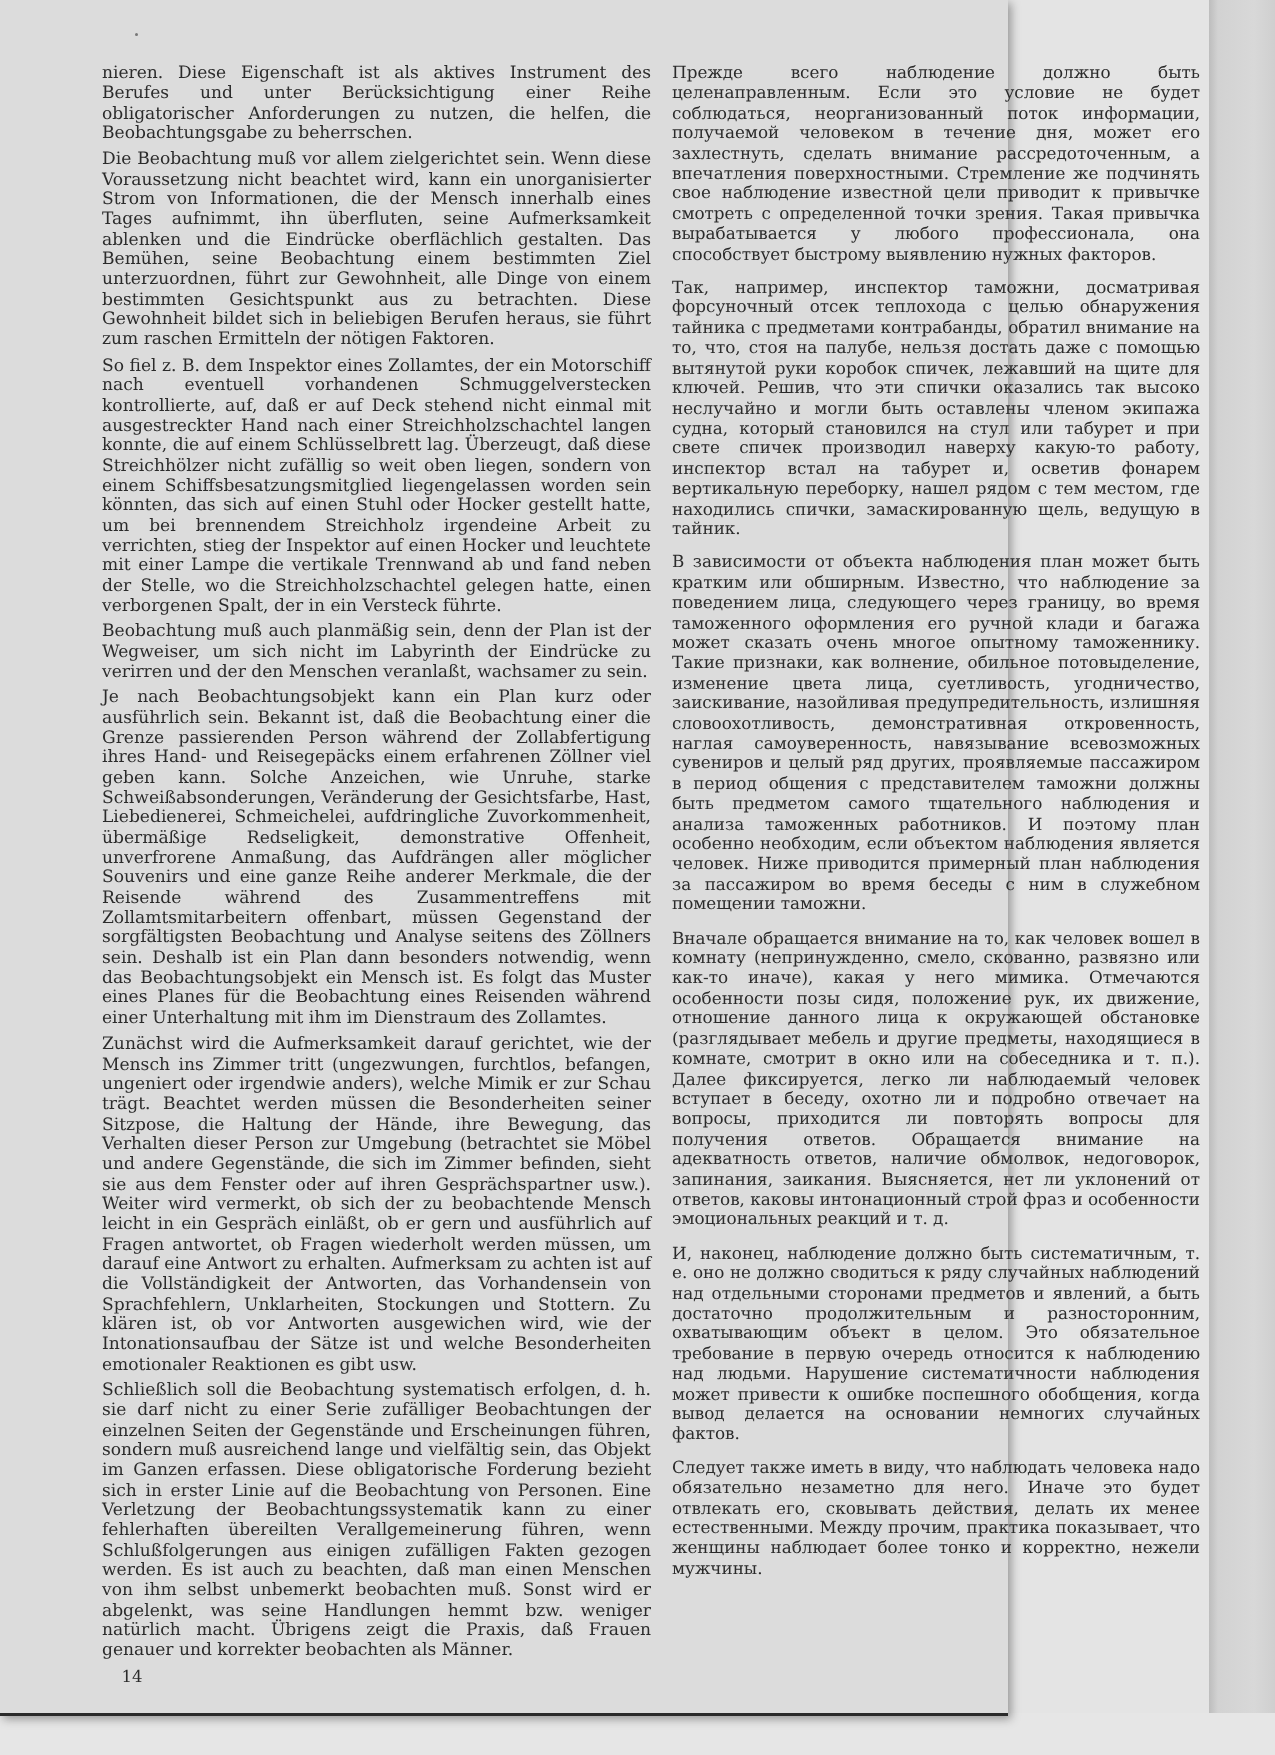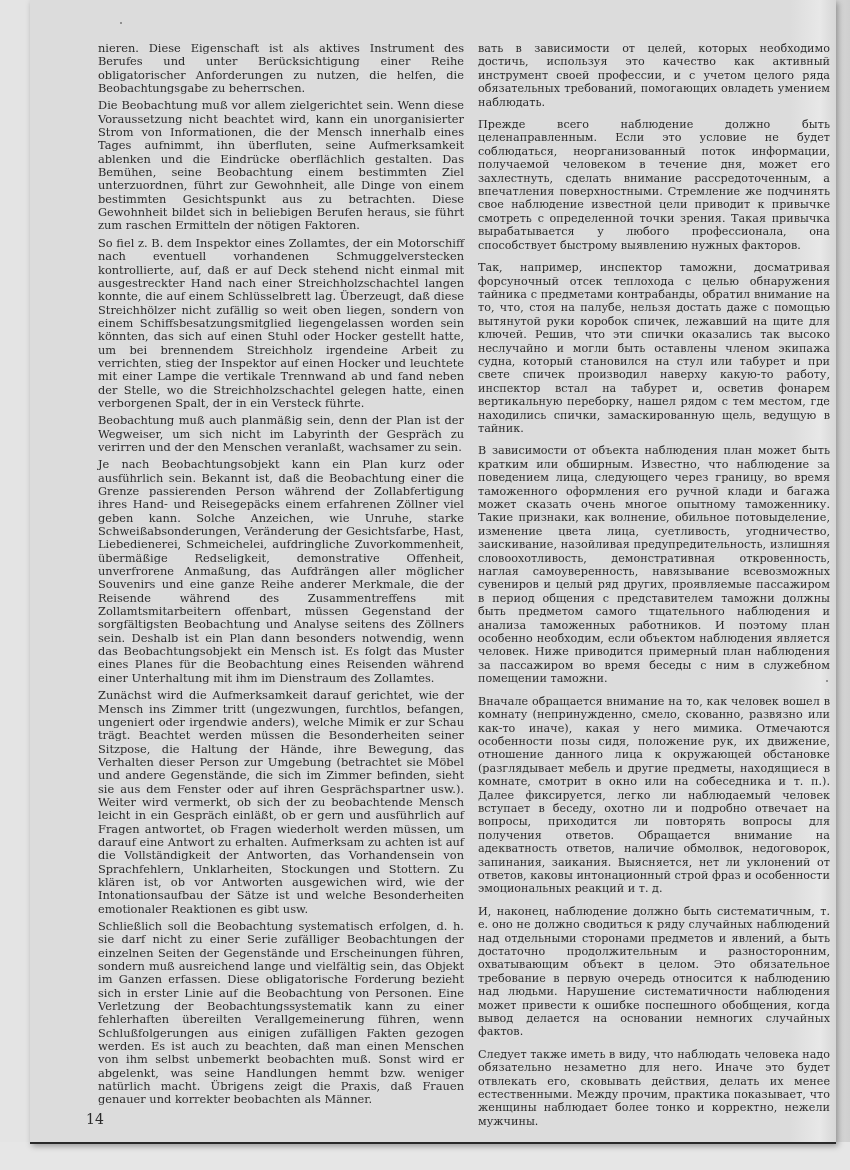--- a/index.html
+++ b/index.html
@@ -10,66 +10,64 @@
   }
   .scanner-edge-right {
     position: absolute; left: 806px; top: 0; width: 44px; height: 1170px;
     background: linear-gradient(to right, #bdbdbd 0px, #d2d2d2 6px, #d8d8d8 30px, #cfcfcf 44px);
   }
   .scanner-edge-bottom {
     position: absolute; left: 0; top: 1142px; width: 850px; height: 28px;
     background: #e6e6e6;
   }
   .page {
-    position: absolute; left: 0; top: 0; width: 806px; height: 1142px;
+    position: absolute; left: 0; top: 0; width: 672px; height: 1142px;
     background: #dcdcdc;
     background-image:
       linear-gradient(to right, rgba(255,255,255,0) 0px, rgba(255,255,255,0) 760px, rgba(240,240,240,0.6) 790px, rgba(200,200,200,0.3) 806px);
     border-bottom: 2px solid #2a2a2a;
     box-shadow: 2px 2px 6px rgba(0,0,0,0.35);
-    margin-left: 30px;
   }
   .col {
     position: absolute; top: 42px;
     color: #2b2b2b;
     font-size: 11.4px;
     line-height: 13.35px;
     text-align: justify;
     hyphens: manual;
   }
   .col-de { left: 68px; width: 366px; }
   .col-ru { left: 448px; width: 352px; font-size: 11.2px; line-height: 13.4px; }
   .col p { margin: 0 0 5px 0; }
   .col-de p { margin: 0 0 4px 0; }
   .col-ru p { margin: 0 0 9px 0; }
   .page-number {
-    position: absolute; left: 56px; top: 1111px;
-    font-size: 14px; color: #2b2b2b;
+    position: absolute; left: 81px; top: 1111px;
+    font-size: 11px; color: #2b2b2b;
   }
   .speck { position: absolute; background: #777; border-radius: 50%; }
 </style>
 </head>
 <body>
 
 <div class="scanner-edge-right"></div>
 <div class="scanner-edge-bottom"></div>
 
 <div class="page">
   <div class="col col-de">
     <p>nieren. Diese Eigenschaft ist als aktives Instrument des Berufes und unter Berücksichtigung einer Reihe obligatorischer Anforderungen zu nutzen, die helfen, die Beobachtungsgabe zu beherrschen.</p>
     <p>Die Beobachtung muß vor allem zielgerichtet sein. Wenn diese Voraussetzung nicht beachtet wird, kann ein unorganisierter Strom von Informationen, die der Mensch innerhalb eines Tages aufnimmt, ihn überfluten, seine Aufmerksamkeit ablenken und die Eindrücke oberflächlich gestalten. Das Bemühen, seine Beobachtung einem bestimmten Ziel unterzuordnen, führt zur Gewohnheit, alle Dinge von einem bestimmten Gesichtspunkt aus zu betrachten. Diese Gewohnheit bildet sich in beliebigen Berufen heraus, sie führt zum raschen Ermitteln der nötigen Faktoren.</p>
     <p>So fiel z. B. dem Inspektor eines Zollamtes, der ein Motorschiff nach eventuell vorhandenen Schmuggelverstecken kontrollierte, auf, daß er auf Deck stehend nicht einmal mit ausgestreckter Hand nach einer Streichholzschachtel langen konnte, die auf einem Schlüsselbrett lag. Überzeugt, daß diese Streichhölzer nicht zufällig so weit oben liegen, sondern von einem Schiffsbesatzungsmitglied liegengelassen worden sein könnten, das sich auf einen Stuhl oder Hocker gestellt hatte, um bei brennendem Streichholz irgendeine Arbeit zu verrichten, stieg der Inspektor auf einen Hocker und leuchtete mit einer Lampe die vertikale Trennwand ab und fand neben der Stelle, wo die Streichholzschachtel gelegen hatte, einen verborgenen Spalt, der in ein Versteck führte.</p>
-    <p>Beobachtung muß auch planmäßig sein, denn der Plan ist der Wegweiser, um sich nicht im Labyrinth der Gespräch zu verirren und der den Menschen veranlaßt, wachsamer zu sein.</p>
+    <p>Beobachtung muß auch planmäßig sein, denn der Plan ist der Wegweiser, um sich nicht im Labyrinth der Eindrücke zu verirren und der den Menschen veranlaßt, wachsamer zu sein.</p>
     <p>Je nach Beobachtungsobjekt kann ein Plan kurz oder ausführlich sein. Bekannt ist, daß die Beobachtung einer die Grenze passierenden Person während der Zollabfertigung ihres Hand- und Reisegepäcks einem erfahrenen Zöllner viel geben kann. Solche Anzeichen, wie Unruhe, starke Schweißabsonderungen, Veränderung der Gesichtsfarbe, Hast, Liebedienerei, Schmeichelei, aufdringliche Zuvorkommenheit, übermäßige Redseligkeit, demonstrative Offenheit, unverfrorene Anmaßung, das Aufdrängen aller möglicher Souvenirs und eine ganze Reihe anderer Merkmale, die der Reisende während des Zusammentreffens mit Zollamtsmitarbeitern offenbart, müssen Gegenstand der sorgfältigsten Beobachtung und Analyse seitens des Zöllners sein. Deshalb ist ein Plan dann besonders notwendig, wenn das Beobachtungsobjekt ein Mensch ist. Es folgt das Muster eines Planes für die Beobachtung eines Reisenden während einer Unterhaltung mit ihm im Dienstraum des Zollamtes.</p>
     <p>Zunächst wird die Aufmerksamkeit darauf gerichtet, wie der Mensch ins Zimmer tritt (ungezwungen, furchtlos, befangen, ungeniert oder irgendwie anders), welche Mimik er zur Schau trägt. Beachtet werden müssen die Besonderheiten seiner Sitzpose, die Haltung der Hände, ihre Bewegung, das Verhalten dieser Person zur Umgebung (betrachtet sie Möbel und andere Gegenstände, die sich im Zimmer befinden, sieht sie aus dem Fenster oder auf ihren Gesprächspartner usw.). Weiter wird vermerkt, ob sich der zu beobachtende Mensch leicht in ein Gespräch einläßt, ob er gern und ausführlich auf Fragen antwortet, ob Fragen wiederholt werden müssen, um darauf eine Antwort zu erhalten. Aufmerksam zu achten ist auf die Vollständigkeit der Antworten, das Vorhandensein von Sprachfehlern, Unklarheiten, Stockungen und Stottern. Zu klären ist, ob vor Antworten ausgewichen wird, wie der Intonationsaufbau der Sätze ist und welche Besonderheiten emotionaler Reaktionen es gibt usw.</p>
     <p>Schließlich soll die Beobachtung systematisch erfolgen, d. h. sie darf nicht zu einer Serie zufälliger Beobachtungen der einzelnen Seiten der Gegenstände und Erscheinungen führen, sondern muß ausreichend lange und vielfältig sein, das Objekt im Ganzen erfassen. Diese obligatorische Forderung bezieht sich in erster Linie auf die Beobachtung von Personen. Eine Verletzung der Beobachtungssystematik kann zu einer fehlerhaften übereilten Verallgemeinerung führen, wenn Schlußfolgerungen aus einigen zufälligen Fakten gezogen werden. Es ist auch zu beachten, daß man einen Menschen von ihm selbst unbemerkt beobachten muß. Sonst wird er abgelenkt, was seine Handlungen hemmt bzw. weniger natürlich macht. Übrigens zeigt die Praxis, daß Frauen genauer und korrekter beobachten als Männer.</p>
   </div>
 
   <div class="col col-ru">
-    <p>вать в зависимости от целей, которых необходимо достичь, используя это качество как активный инструмент своей профессии, и с учетом целого ряда обязательных требований, помогающих овладеть умением наблюдать.</p>
     <p>Прежде всего наблюдение должно быть целенаправленным. Если это условие не будет соблюдаться, неорганизованный поток информации, получаемой человеком в течение дня, может его захлестнуть, сделать внимание рассредоточенным, а впечатления поверхностными. Стремление же подчинять свое наблюдение известной цели приводит к привычке смотреть с определенной точки зрения. Такая привычка вырабатывается у любого профессионала, она способствует быстрому выявлению нужных факторов.</p>
     <p>Так, например, инспектор таможни, досматривая форсуночный отсек теплохода с целью обнаружения тайника с предметами контрабанды, обратил внимание на то, что, стоя на палубе, нельзя достать даже с помощью вытянутой руки коробок спичек, лежавший на щите для ключей. Решив, что эти спички оказались так высоко неслучайно и могли быть оставлены членом экипажа судна, который становился на стул или табурет и при свете спичек производил наверху какую-то работу, инспектор встал на табурет и, осветив фонарем вертикальную переборку, нашел рядом с тем местом, где находились спички, замаскированную щель, ведущую в тайник.</p>
     <p>В зависимости от объекта наблюдения план может быть кратким или обширным. Известно, что наблюдение за поведением лица, следующего через границу, во время таможенного оформления его ручной клади и багажа может сказать очень многое опытному таможеннику. Такие признаки, как волнение, обильное потовыделение, изменение цвета лица, суетливость, угодничество, заискивание, назойливая предупредительность, излишняя словоохотливость, демонстративная откровенность, наглая самоуверенность, навязывание всевозможных сувениров и целый ряд других, проявляемые пассажиром в период общения с представителем таможни должны быть предметом самого тщательного наблюдения и анализа таможенных работников. И поэтому план особенно необходим, если объектом наблюдения является человек. Ниже приводится примерный план наблюдения за пассажиром во время беседы с ним в служебном помещении таможни.</p>
     <p>Вначале обращается внимание на то, как человек вошел в комнату (непринужденно, смело, скованно, развязно или как-то иначе), какая у него мимика. Отмечаются особенности позы сидя, положение рук, их движение, отношение данного лица к окружающей обстановке (разглядывает мебель и другие предметы, находящиеся в комнате, смотрит в окно или на собеседника и т. п.). Далее фиксируется, легко ли наблюдаемый человек вступает в беседу, охотно ли и подробно отвечает на вопросы, приходится ли повторять вопросы для получения ответов. Обращается внимание на адекватность ответов, наличие обмолвок, недоговорок, запинания, заикания. Выясняется, нет ли уклонений от ответов, каковы интонационный строй фраз и особенности эмоциональных реакций и т. д.</p>
     <p>И, наконец, наблюдение должно быть систематичным, т. е. оно не должно сводиться к ряду случайных наблюдений над отдельными сторонами предметов и явлений, а быть достаточно продолжительным и разносторонним, охватывающим объект в целом. Это обязательное требование в первую очередь относится к наблюдению над людьми. Нарушение систематичности наблюдения может привести к ошибке поспешного обобщения, когда вывод делается на основании немногих случайных фактов.</p>
     <p>Следует также иметь в виду, что наблюдать человека надо обязательно незаметно для него. Иначе это будет отвлекать его, сковывать действия, делать их менее естественными. Между прочим, практика показывает, что женщины наблюдает более тонко и корректно, нежели мужчины.</p>
   </div>
 
   <div class="page-number">14</div>
 

